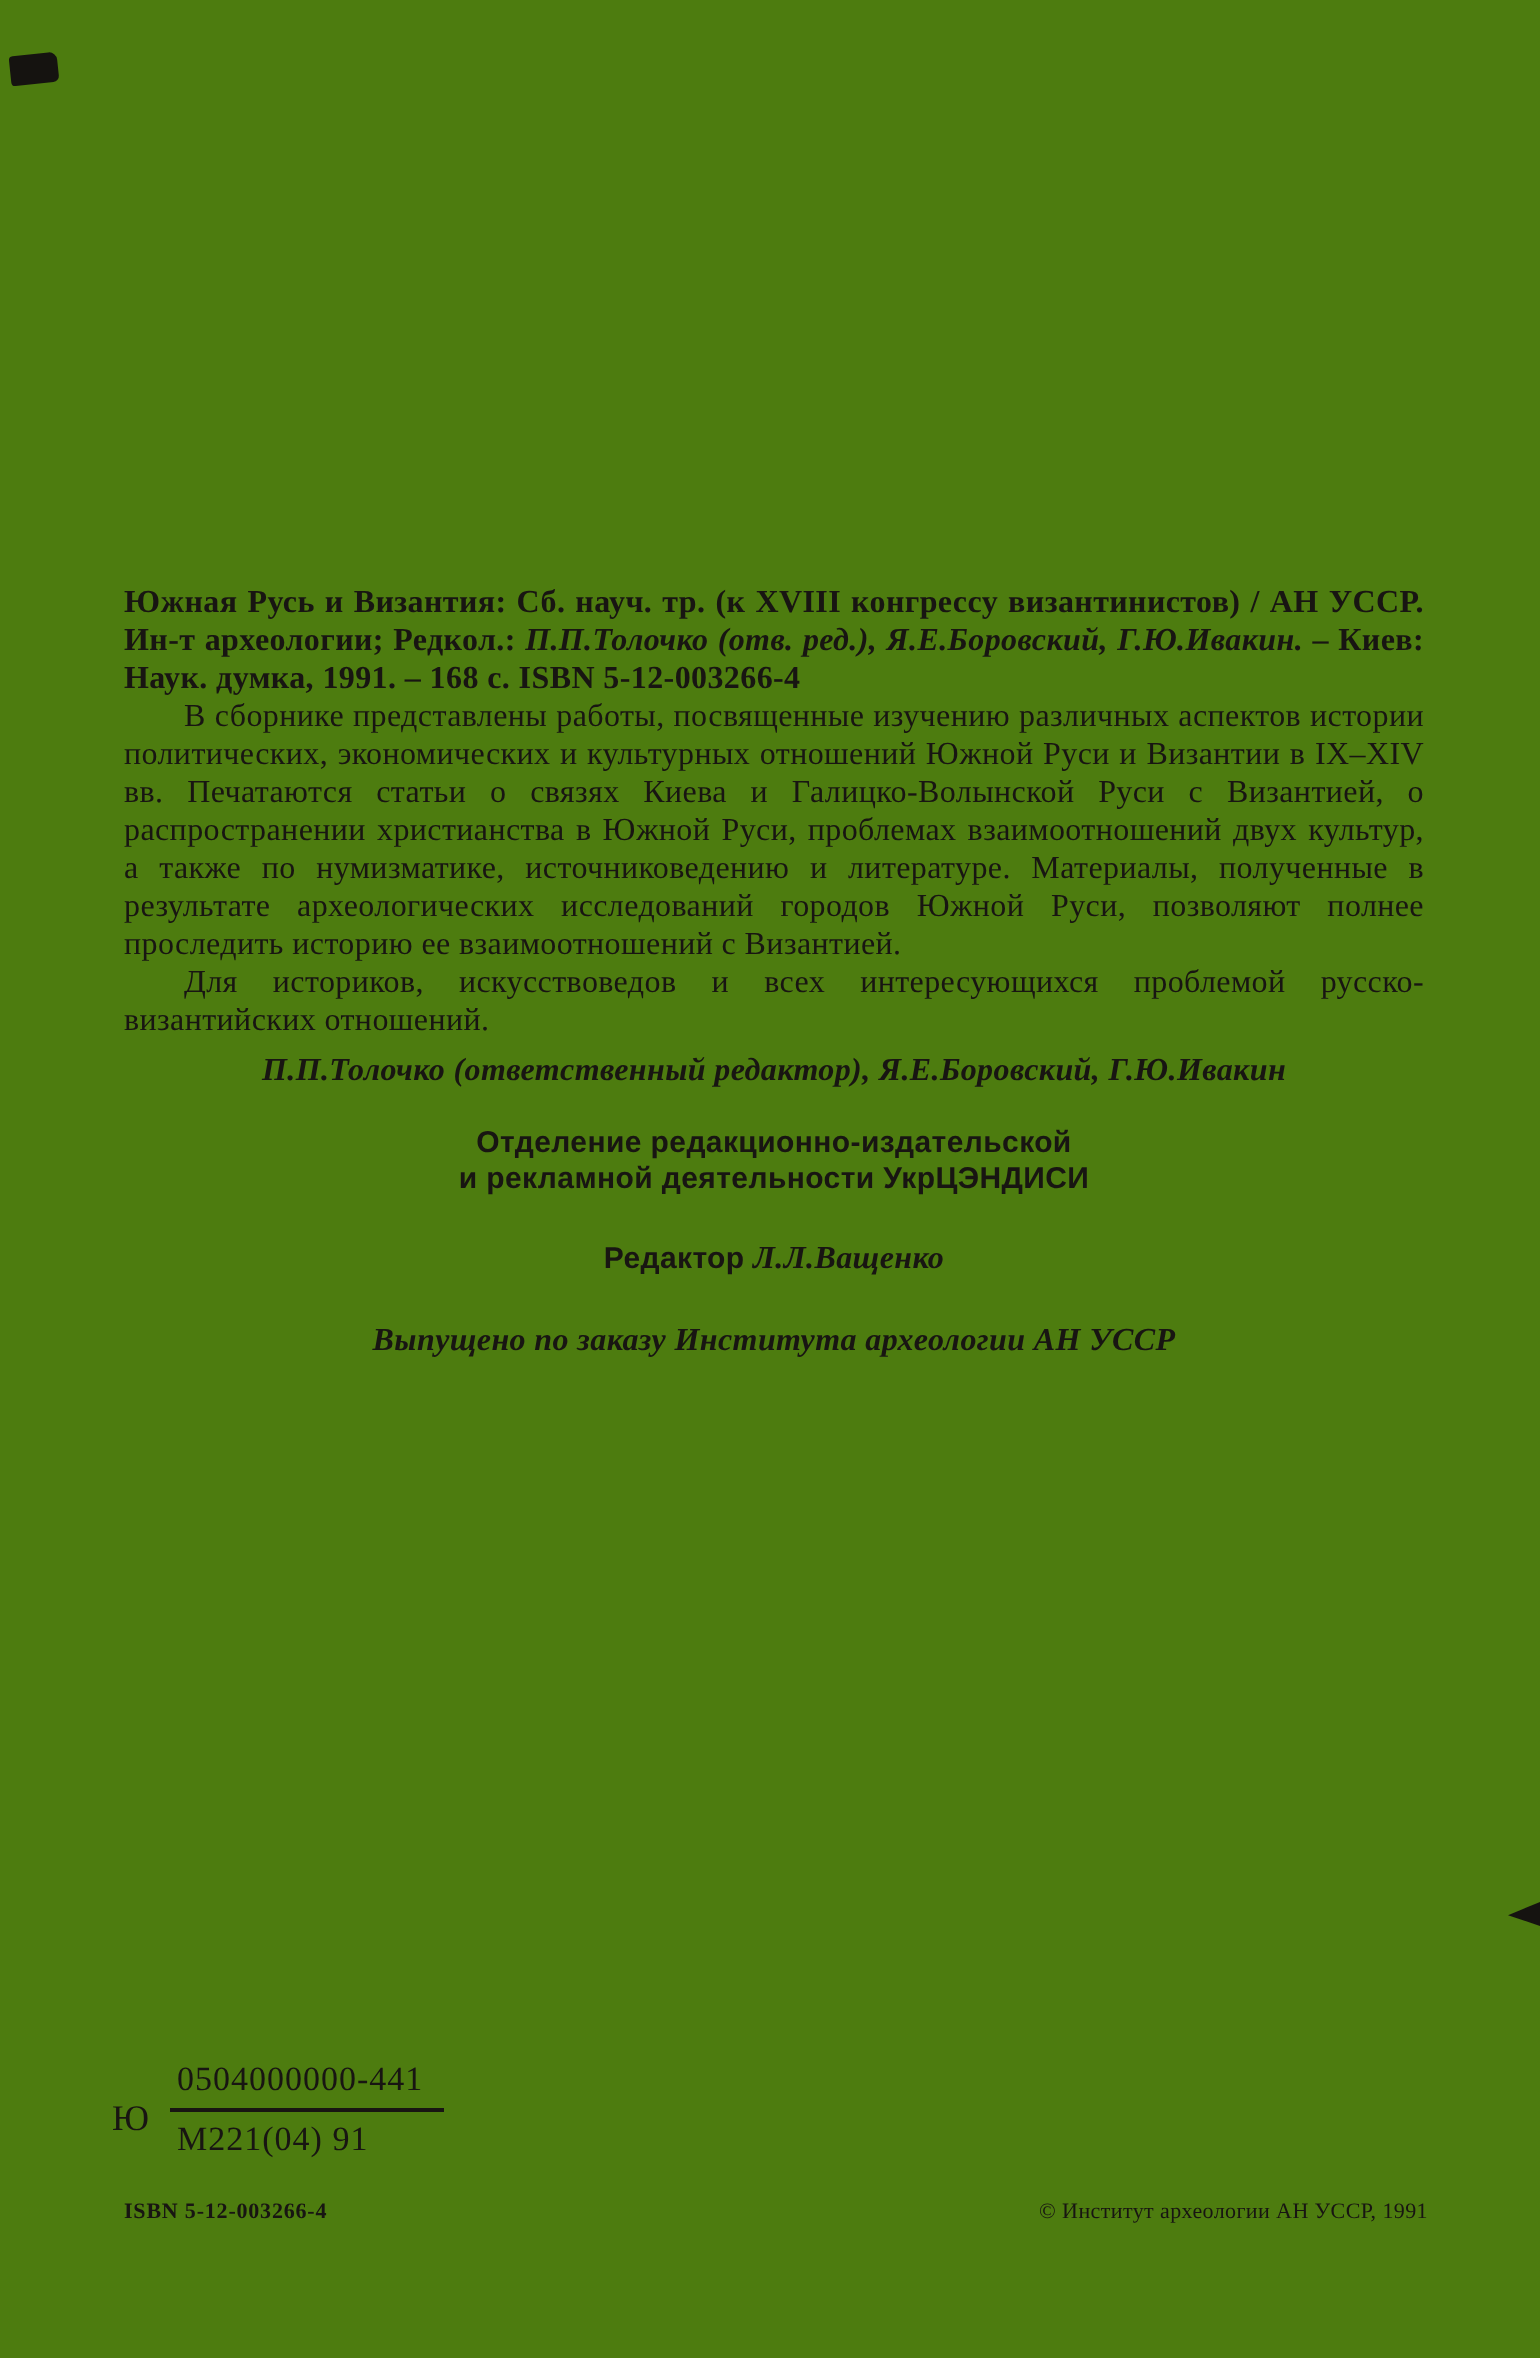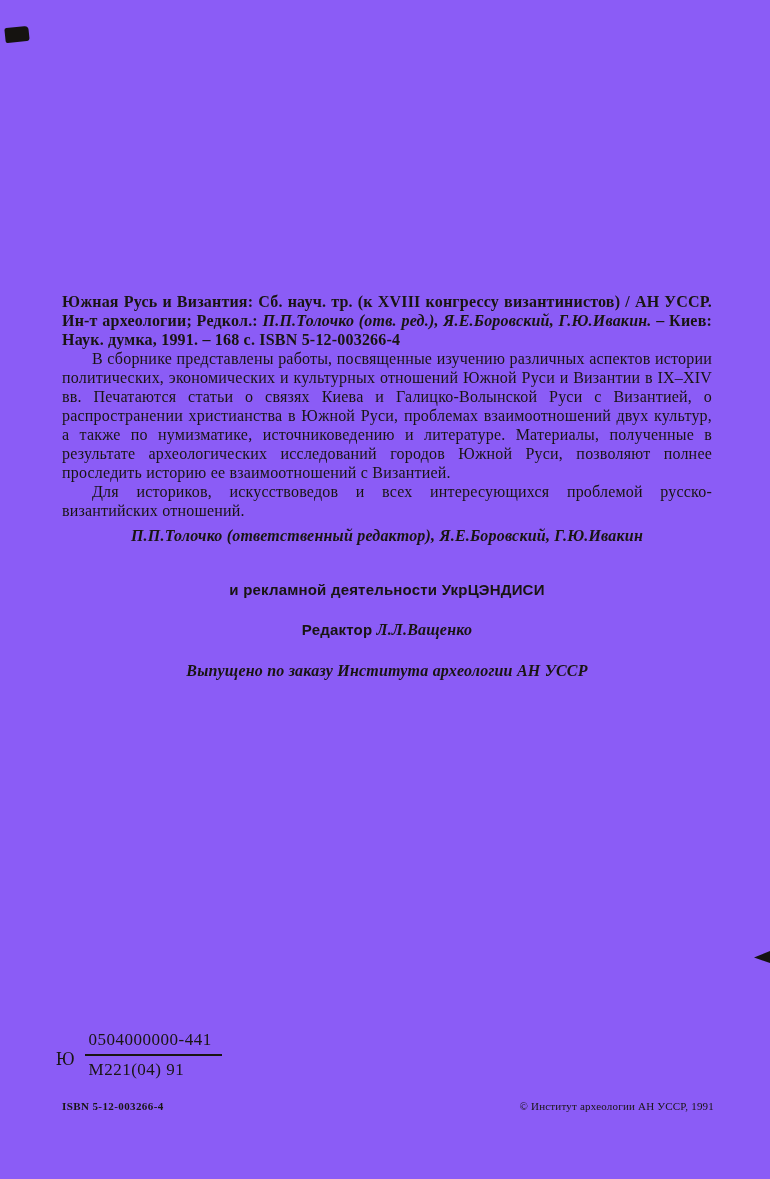--- a/index.html
+++ b/index.html
@@ -5,21 +5,21 @@
   html, body {
     margin: 0;
     padding: 0;
     background: #e8e6e1;
   }
   .page {
     position: relative;
     width: 770px;
     height: 1179px;
     margin: 0 auto;
-    background: #8b5cf6;
+    background: #4d7c0f;
     color: #181512;
     font-family: "Liberation Serif", serif;
     overflow: hidden;
   }
   
   .ink-corner {
     position: absolute;
     left: 5px;
     top: 27px;
     width: 24px;
@@ -164,21 +164,21 @@
     <p class="indent">В сборнике представлены работы, посвященные изучению различных аспектов истории политических, экономических и культурных отношений Южной Руси и Византии в IX–XIV вв. Печатаются статьи о связях Киева и Галицко-Волынской Руси с Византией, о распространении христианства в Южной Руси, проблемах взаимоотношений двух культур, а также по нумизматике, источниковедению и литературе. Материалы, полученные в результате археологических исследований городов Южной Руси, позволяют полнее проследить историю ее взаимоотношений с Византией.</p>
 
     <p class="indent">Для историков, искусствоведов и всех  интересующихся проблемой русско-византийских отношений.</p>
 
     <section class="centered">
 
 
       <p class="c-members">П.П.Толочко  (ответственный редактор), Я.Е.Боровский, Г.Ю.Ивакин</p>
 
 
-      <p class="c-department"><br><span>и рекламной деятельности УкрЦЭНДИСИ</span></p>
+      <p class="c-department"><span>Отделение редакционно-издательской</span><br><span>и рекламной деятельности УкрЦЭНДИСИ</span></p>
 
       <p class="c-editor"><span class="lbl">Редактор</span> <span class="nm">Л.Л.Ващенко</span></p>
 
       <p class="c-commission">Выпущено по заказу Института археологии АН УССР</p>
 
     </section>
   </main>
 
   <div class="udc">
     <span class="letter">Ю</span>

